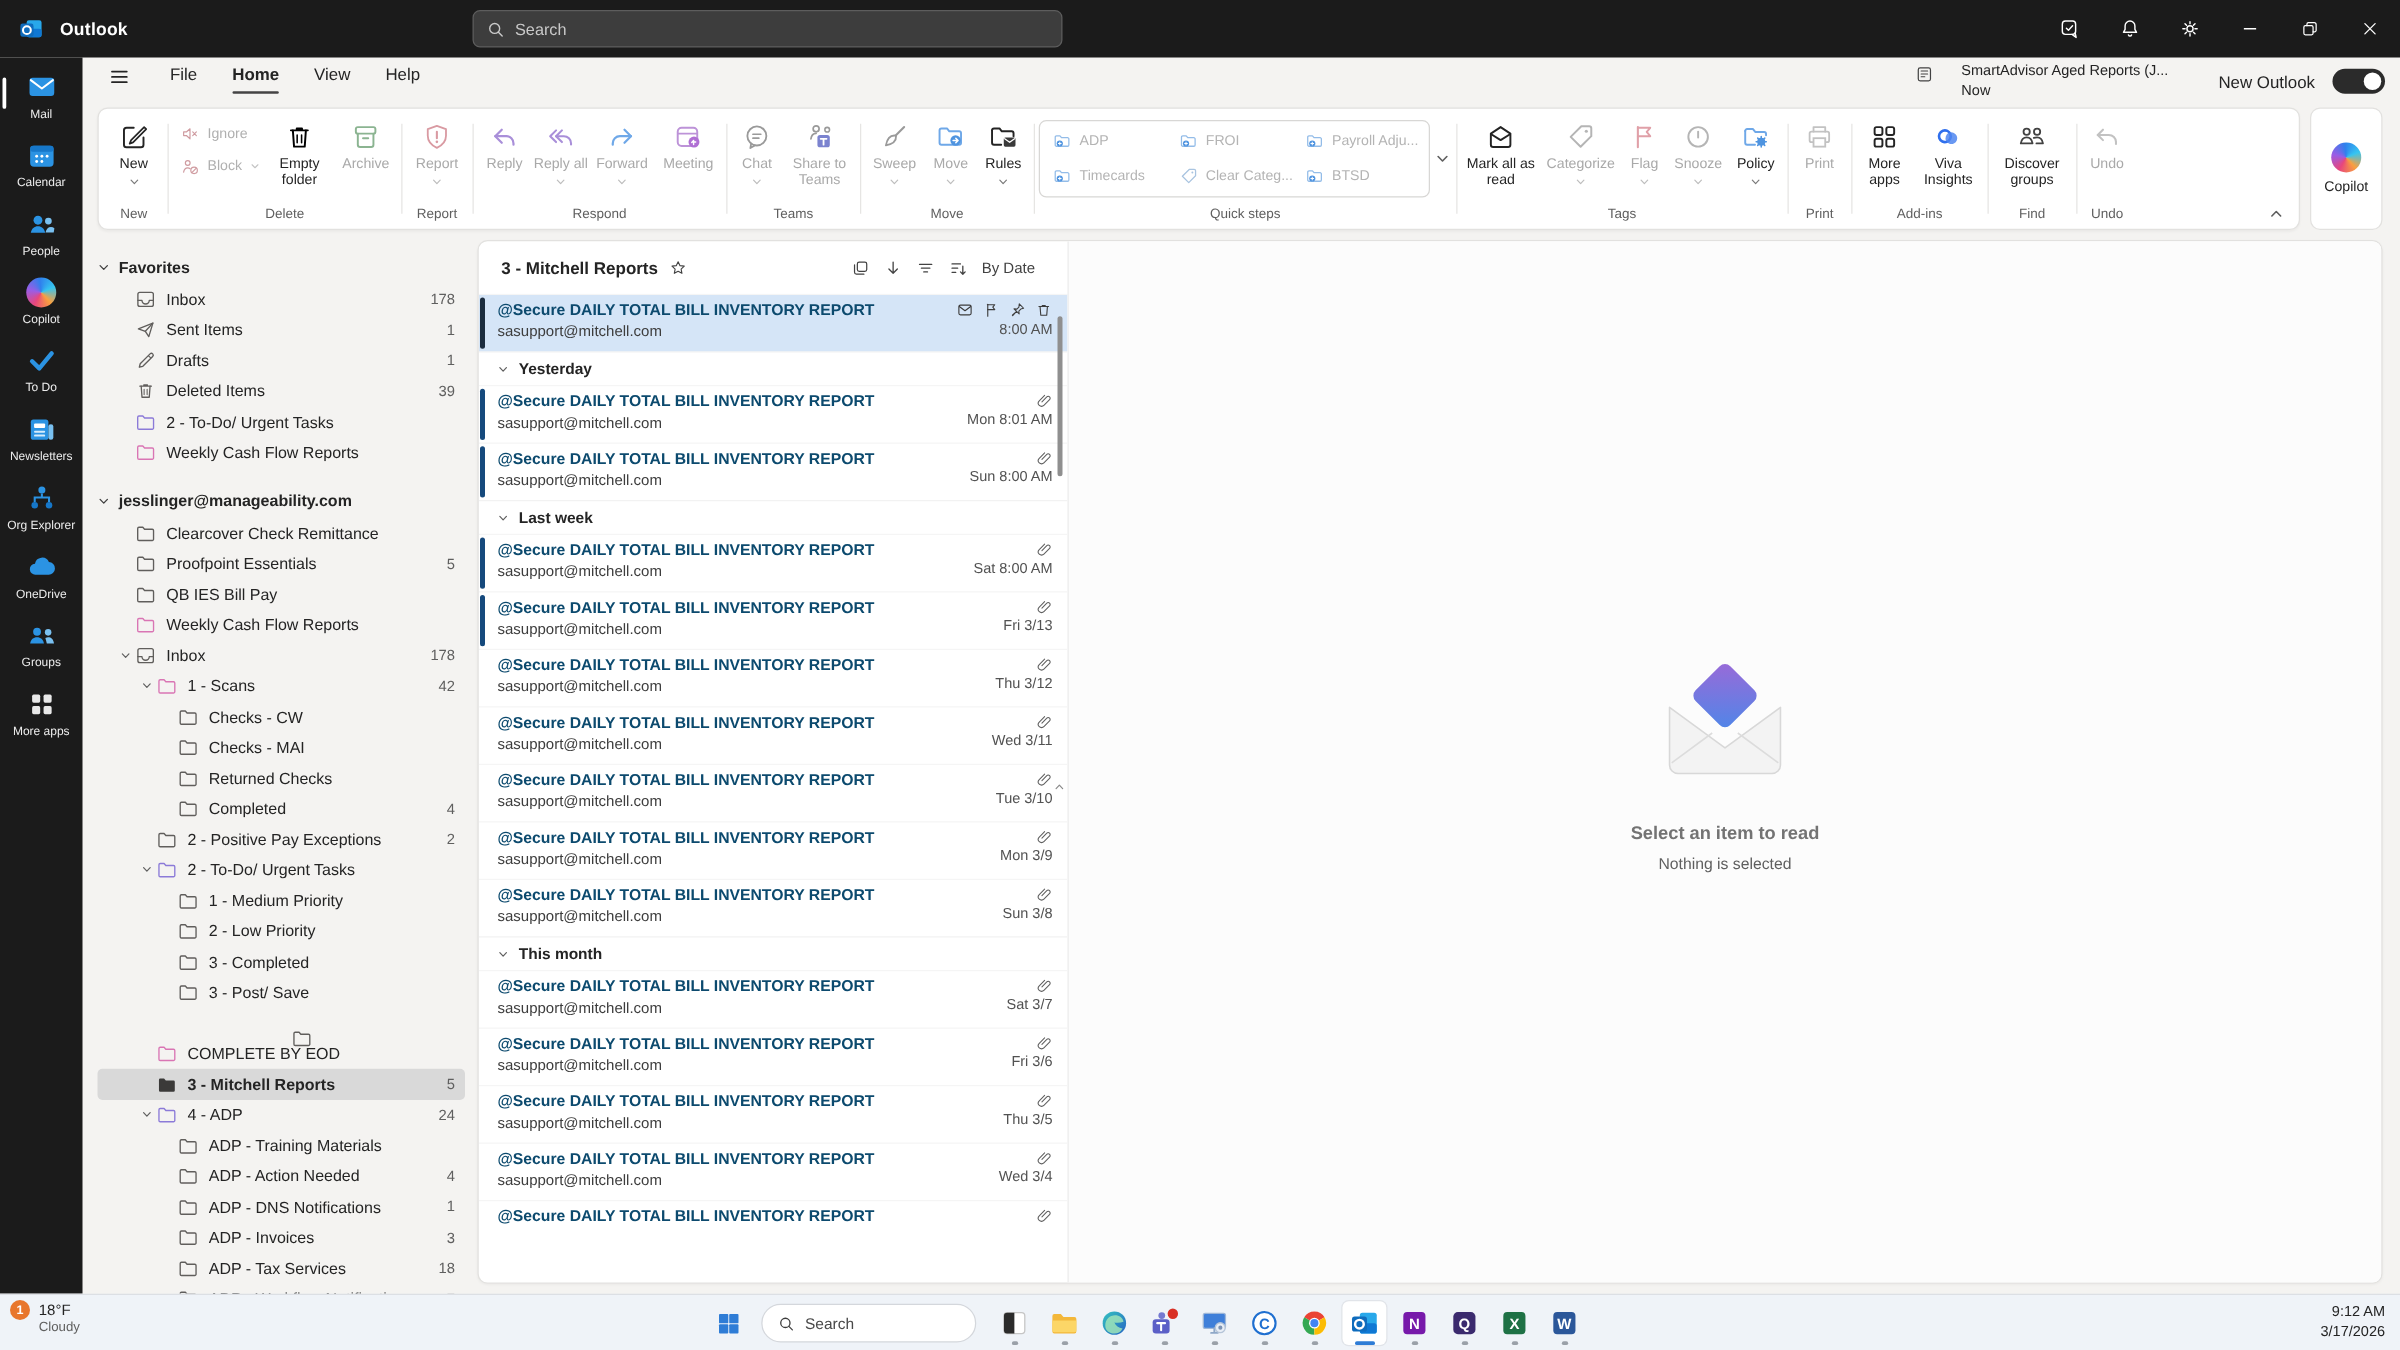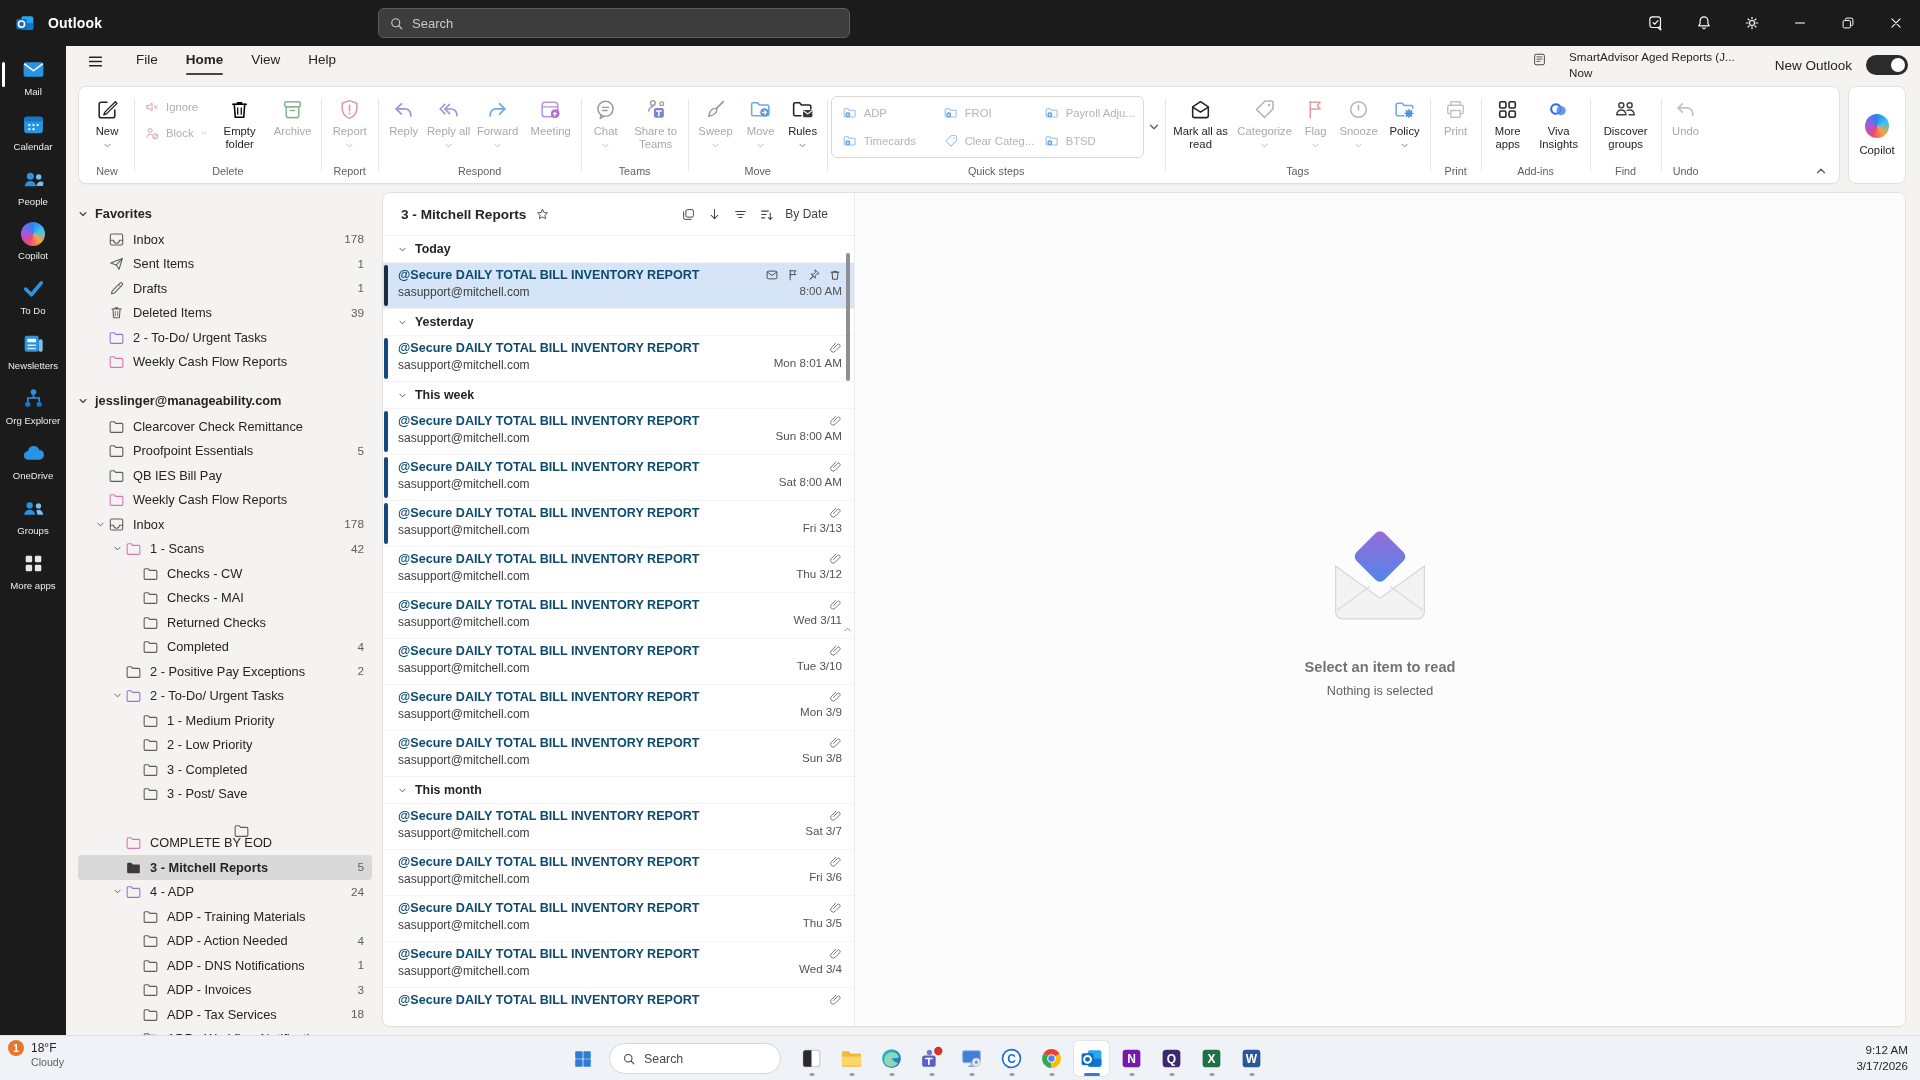--- a/index.html
+++ b/index.html
@@ -1185,28 +1185,20 @@
           <span class="ic" id="lh4">
               <svg viewBox="0 0 20 20">
                 <path d="M3.5 5.5h9M3.5 10h6M3.5 14.5h4" stroke="currentColor" stroke-width="1.4" stroke-linecap="round" stroke-linejoin="round" fill="none"></path>
                 <path d="M15 8v8.5M12.5 14 15 16.5 17.5 14" stroke="currentColor" stroke-width="1.4" stroke-linecap="round" stroke-linejoin="round" fill="none"></path>
               </svg>
             </span>
           <span class="lh-sort">By Date</span>
         </div>
       </div>
       <div class="list-scroll" id="emails">
-          <div class="eg-head">
-            <span class="chev ic">
-              <svg viewBox="0 0 12 12">
-                <path d="M2.5 4.2 6 7.8l3.5-3.6" stroke="currentColor" stroke-width="1.3" stroke-linecap="round" stroke-linejoin="round" fill="none"></path>
-              </svg>
-            </span>
-            <span>Today</span>
-          </div>
           <div class="email selected">
             <span class="ubar"></span>
             <div class="e-main">
               <div class="e-subject">@Secure DAILY TOTAL BILL INVENTORY REPORT</div>
               <div class="e-sender">sasupport@mitchell.com</div>
             </div>
             <div class="e-side">
               <div class="e-actions">
                 <span class="ic">
                   <svg viewBox="0 0 20 20">
@@ -1251,42 +1243,42 @@
             </div>
             <div class="e-side">
               <span class="clip ic">
                 <svg viewBox="0 0 20 20">
                   <path d="M7 11.5l6-6a2.4 2.4 0 0 1 3.4 3.4l-7 7a4 4 0 0 1-5.7-5.7l6.6-6.6" stroke="currentColor" stroke-width="1.3" stroke-linecap="round" stroke-linejoin="round" fill="none"></path>
                 </svg>
               </span>
               <span class="e-time">Mon 8:01 AM</span>
             </div>
           </div>
-          <div class="eg-head">
-            <span class="chev ic">
-              <svg viewBox="0 0 12 12">
-                <path d="M2.5 4.2 6 7.8l3.5-3.6" stroke="currentColor" stroke-width="1.3" stroke-linecap="round" stroke-linejoin="round" fill="none"></path>
-              </svg>
-            </span>
-            <span>This week</span>
-          </div>
           <div class="email">
             <span class="ubar"></span>
             <div class="e-main">
               <div class="e-subject">@Secure DAILY TOTAL BILL INVENTORY REPORT</div>
               <div class="e-sender">sasupport@mitchell.com</div>
             </div>
             <div class="e-side">
               <span class="clip ic">
                 <svg viewBox="0 0 20 20">
                   <path d="M7 11.5l6-6a2.4 2.4 0 0 1 3.4 3.4l-7 7a4 4 0 0 1-5.7-5.7l6.6-6.6" stroke="currentColor" stroke-width="1.3" stroke-linecap="round" stroke-linejoin="round" fill="none"></path>
                 </svg>
               </span>
               <span class="e-time">Sun 8:00 AM</span>
             </div>
+          </div>
+          <div class="eg-head">
+            <span class="chev ic">
+              <svg viewBox="0 0 12 12">
+                <path d="M2.5 4.2 6 7.8l3.5-3.6" stroke="currentColor" stroke-width="1.3" stroke-linecap="round" stroke-linejoin="round" fill="none"></path>
+              </svg>
+            </span>
+            <span>Last week</span>
           </div>
           <div class="email">
             <span class="ubar"></span>
             <div class="e-main">
               <div class="e-subject">@Secure DAILY TOTAL BILL INVENTORY REPORT</div>
               <div class="e-sender">sasupport@mitchell.com</div>
             </div>
             <div class="e-side">
               <span class="clip ic">
                 <svg viewBox="0 0 20 20">

